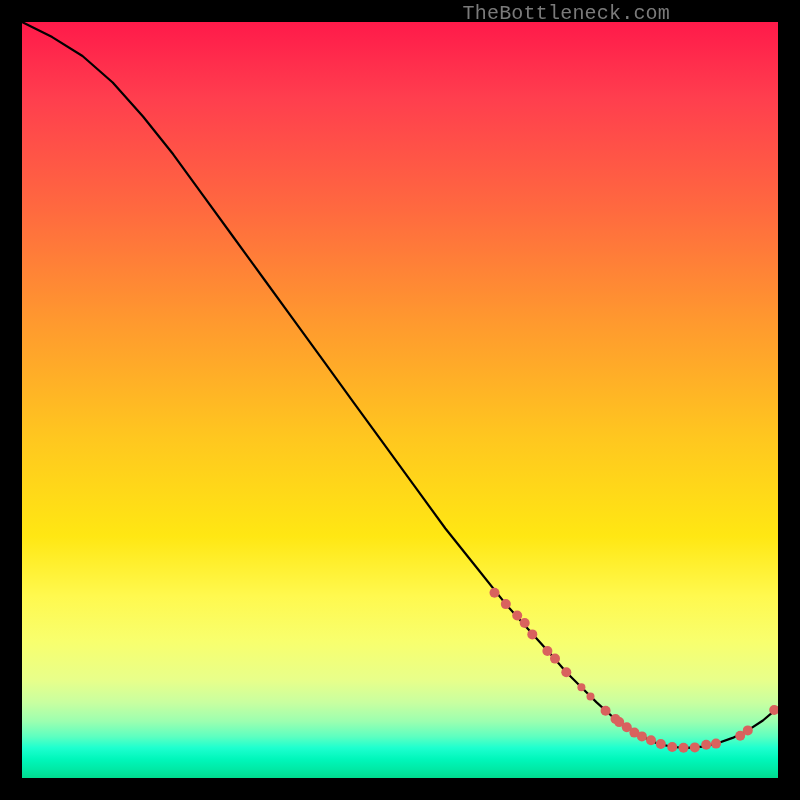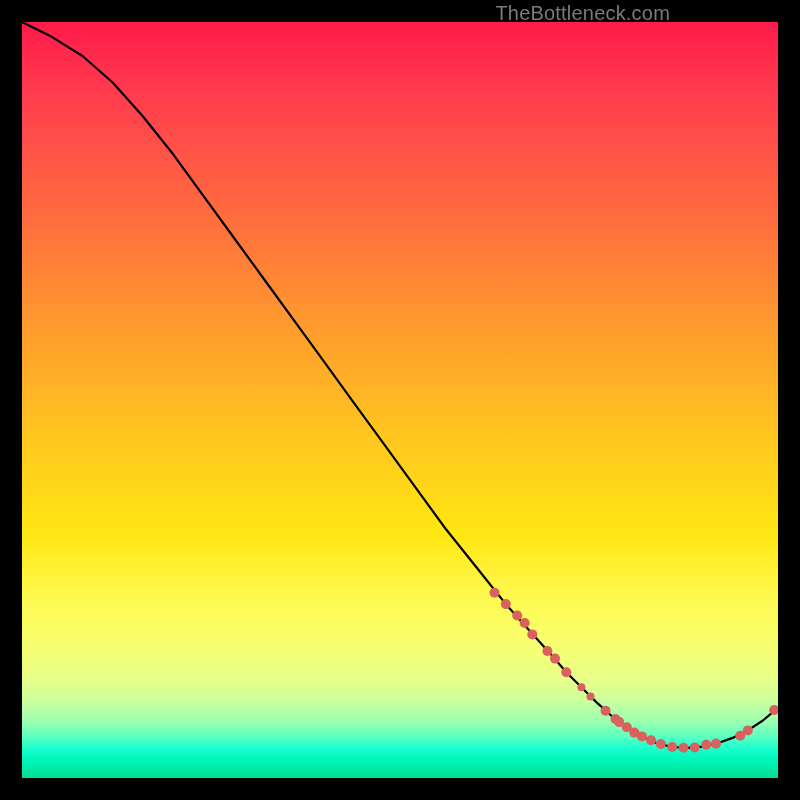--- a/index.html
+++ b/index.html
@@ -9,20 +9,21 @@
     height: 800px;
     background: #000;
     overflow: hidden;
     font-family: Arial, Helvetica, sans-serif;
   }
   .stage {
     position: relative;
     width: 680px;
     height: 800px;
     background: #000;
+    font-family: Liberation Mono, monospace;
   }
   .plot {
     position: absolute;
     left: 22px;
     top: 22px;
     width: 756px;
     height: 756px;
     
     background: linear-gradient(to bottom,
       #ff1a4a 0%,

